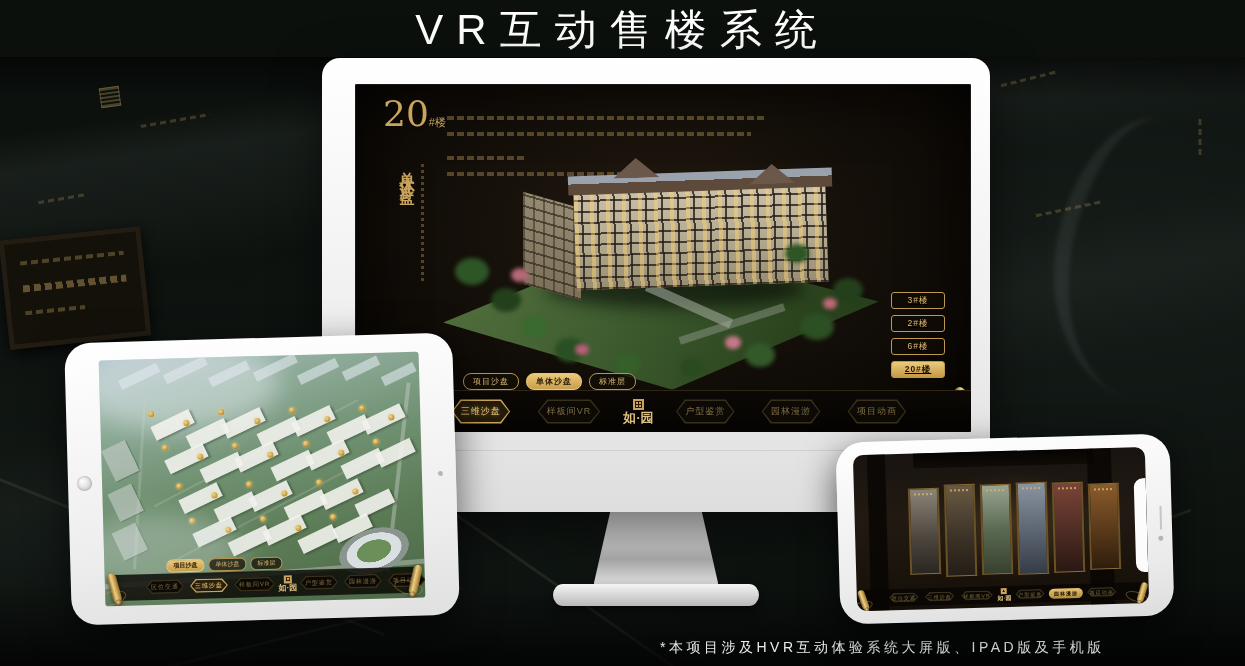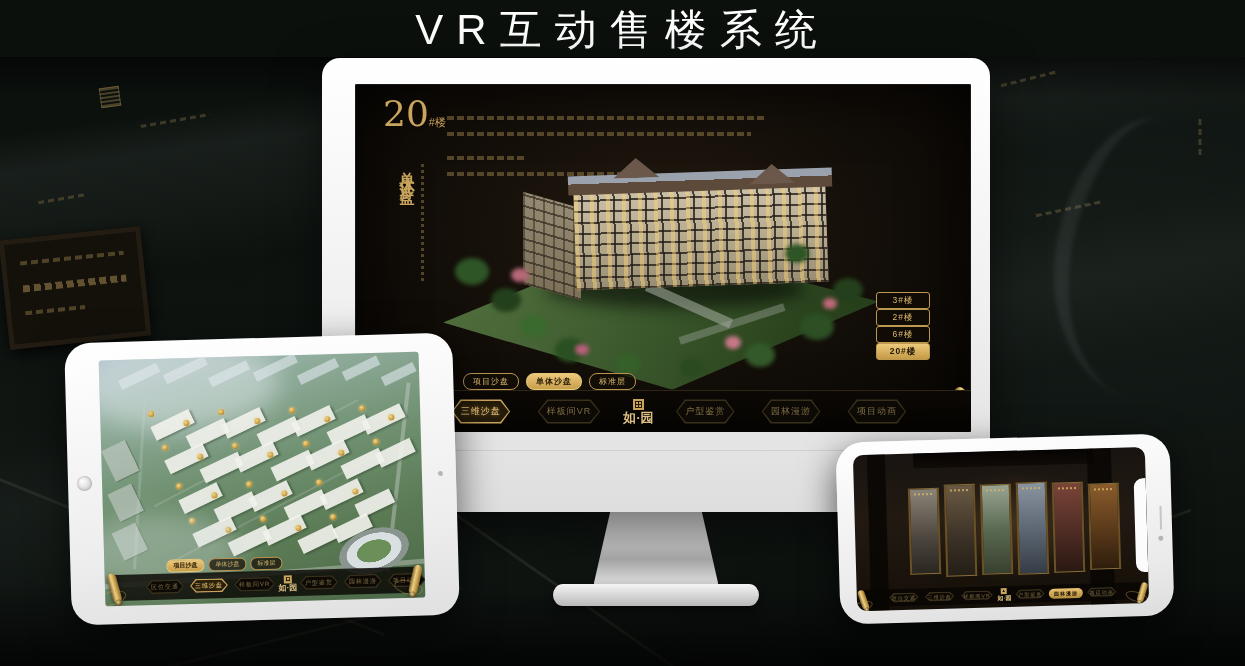--- a/index.html
+++ b/index.html
@@ -107,21 +107,21 @@
      repeating-linear-gradient(90deg, rgba(255,214,120,.45) 0 4px, transparent 4px 7px, rgba(35,30,24,.8) 7px 9px, transparent 9px 16px),
      repeating-linear-gradient(0deg, rgba(45,38,30,.85) 0 2px, transparent 2px 11px),
      linear-gradient(180deg,#cbc0a8 0%,#b4a88c 55%,#978c71 100%);}
   .b-roof{position:absolute;left:143px;top:24px;width:264px;height:19px;transform:rotate(-2deg);
     background:linear-gradient(180deg,#9aa3ad 0 42%, #5d4a3a 42%);}
   .gable{position:absolute;width:58px;height:20px;transform:rotate(-2deg);
     clip-path:polygon(10% 100%,50% 0,90% 100%);background:#6b584a;}
   .tree{position:absolute;border-radius:50%;filter:blur(2px);}
   .wpath{position:absolute;background:rgba(160,166,154,.6);}
 
-  .m-floors{position:absolute;right:41px;top:208px;display:flex;flex-direction:column;gap:0;}
+  .m-floors{position:absolute;right:26px;top:208px;display:flex;flex-direction:column;gap:6px;text-decoration:underline;}
   .fbtn{width:52px;height:15px;border:1px solid #bd9850;border-radius:3px;color:#dcba6e;
     font-size:8.5px;display:flex;align-items:center;justify-content:center;
     background:rgba(18,12,5,.6);letter-spacing:1px;cursor:pointer;}
   .fbtn.active{background:linear-gradient(180deg,#ecca7c,#c49a46);color:#231804;font-weight:bold;}
 
   .m-tabs{position:absolute;left:108px;top:289px;display:flex;gap:7px;}
   .m-tabs .tab{height:15px;padding:0 9px;font-size:8px;border-radius:8px;letter-spacing:1px;}
 
   .m-navbar{position:absolute;left:0;right:0;bottom:0;height:41px;z-index:3;
     background:linear-gradient(180deg,#0b0805,#050301);border-top:1px solid #2e2514;
@@ -480,13 +480,14 @@
           </span>
         </div>
       <div class="scrollicon p-scroll-l"></div>
       <div class="scrollicon p-scroll-r"></div>
       <div class="p-notch"></div>
     </div>
     <div class="p-slit"></div>
     <div class="p-cam"></div>
   </div>
 
+  <div class="footnote">*本项目涉及HVR互动体验系统大屏版、IPAD版及手机版</div>
 </div>
 
 </body></html>

